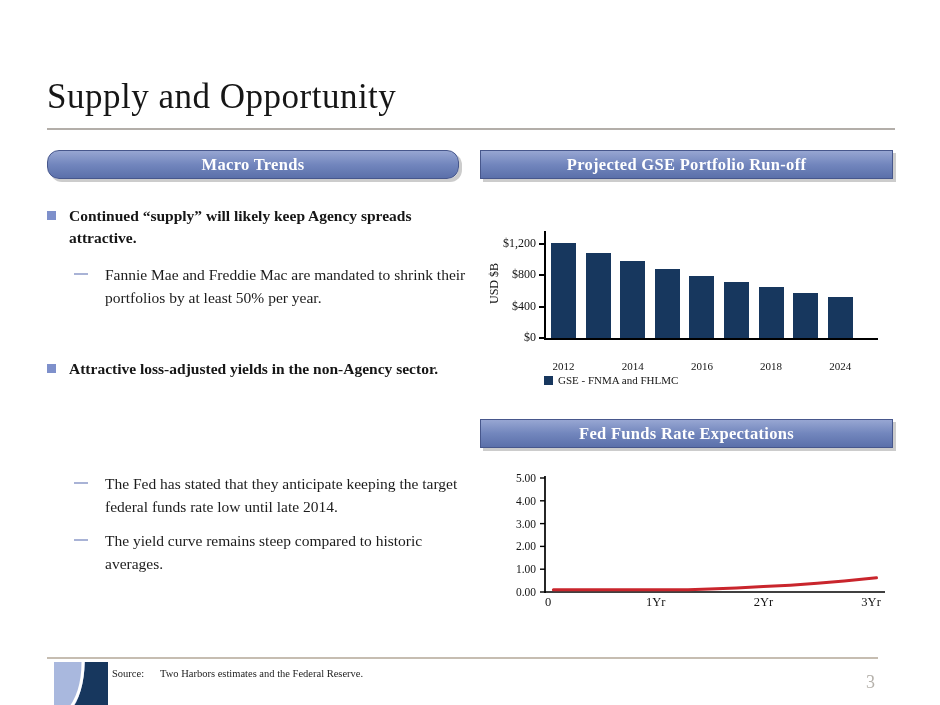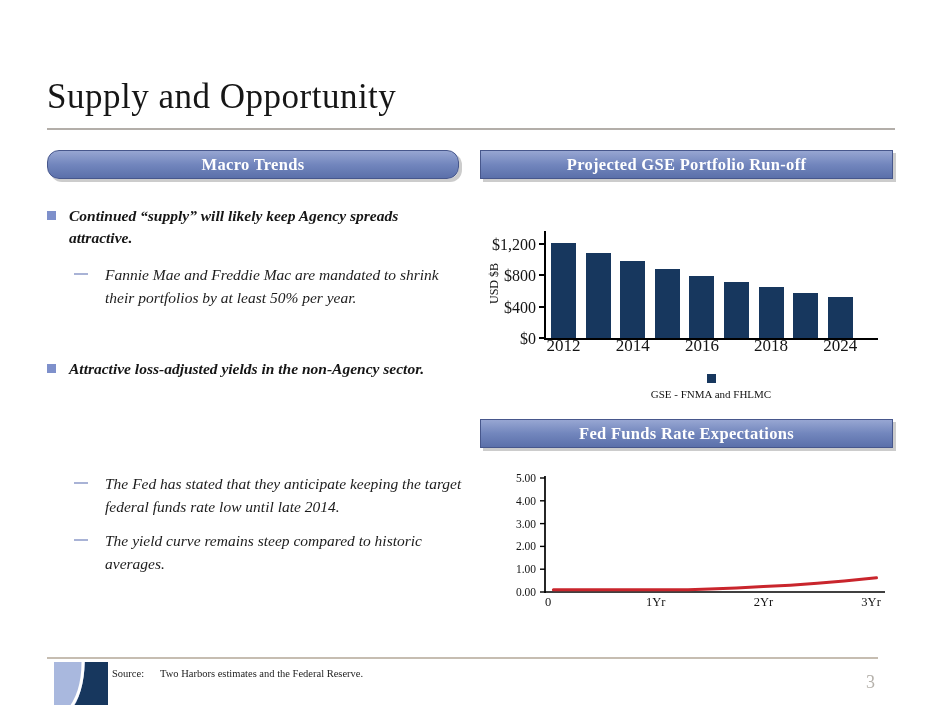--- a/index.html
+++ b/index.html
@@ -16,41 +16,41 @@
   .hdr{position:absolute;height:27px;line-height:27px;text-align:center;
        color:#fff;font-weight:bold;font-size:16.5px;letter-spacing:.3px;
        background:linear-gradient(180deg,var(--hdr-top,#97a6d2) 0%,#7286bd 50%,var(--hdr-bot,#5b70aa) 100%);
        border:1px solid #47578c;box-shadow:3px 3px 0 #cccccc;}
   #hdr-macro{left:47px;top:121px;width:410px;border-radius:12px;}
   #hdr-gse{left:480px;top:121px;width:411px;}
   #hdr-fed{left:480px;top:390px;width:411px;}
 
   
   .bullets{position:absolute;left:47px;top:0;width:430px;height:560px;}
-  .brow,.srow{position:absolute;display:flex;font-style:italic;}
+  .brow,.srow{position:absolute;display:flex;}
   .brow .sq{width:9px;height:9px;background:var(--bullet,#7e90cb);
             margin:6px 13px 0 0;flex:none;}
   .btxt{font-weight:bold;font-size:15.5px;line-height:22px;color:#161616;width:382px;}
   .srow{padding-left:27px;}
   .srow .dash{width:14px;height:2px;background:#a9b3d6;margin-top:10px;flex:none;}
   .stxt{font-size:15.5px;line-height:23px;color:#1c1c1c;width:366px;margin-left:17px;}
   #b0{top:176px}#s0{top:234px}#b1{top:329px}#b2{top:390px}#s1{top:443px}#s2{top:500px}
 
   
   #gse-chart{position:absolute;left:480px;top:195px;width:460px;height:180px;}
   #gse-chart .yaxis{position:absolute;left:64px;top:7px;width:2px;height:109px;background:#000;}
   #gse-chart .xaxis{position:absolute;left:64px;top:114px;width:334px;height:2px;background:#000;}
   .gse-bar{position:absolute;background:var(--navy,#17375e);}
-  .ytick-label{position:absolute;left:0;width:56px;text-align:right;font-size:16px;color:#141414;}
+  .ytick-label{position:absolute;left:0;width:56px;text-align:right;font-size:12px;color:#141414;}
   .ytick-mark{position:absolute;width:6px;height:2px;background:#000;}
-  .xtick-label{position:absolute;width:50px;text-align:center;font-size:17px;color:#141414;top:112px;}
+  .xtick-label{position:absolute;width:50px;text-align:center;font-size:11px;color:#141414;top:136px;}
   .y-unit{position:absolute;left:-26px;top:52px;width:80px;height:15px;text-align:center;
           transform:rotate(-90deg);font-size:12px;color:#141414;}
   .legend{position:absolute;left:64px;top:150px;width:334px;display:flex;
-          justify-content:flex-start;align-items:center;gap:5px;flex-direction:column;}
+          justify-content:flex-start;align-items:center;gap:5px;}
   .legend .lg-sq{width:9px;height:9px;background:var(--navy,#17375e);flex:none;}
   .legend .lg-txt{font-size:11px;color:#141414;}
 
   
   #fed-chart{position:absolute;left:480px;top:440px;width:460px;height:145px;}
 
   
   .footer-rule{position:absolute;left:47px;top:628px;width:831px;height:2px;background:#c6bdb1;}
   .logo{position:absolute;left:48px;top:633px;width:66px;}
   .logo-title{position:absolute;left:46px;top:686px;width:70px;text-align:right;

